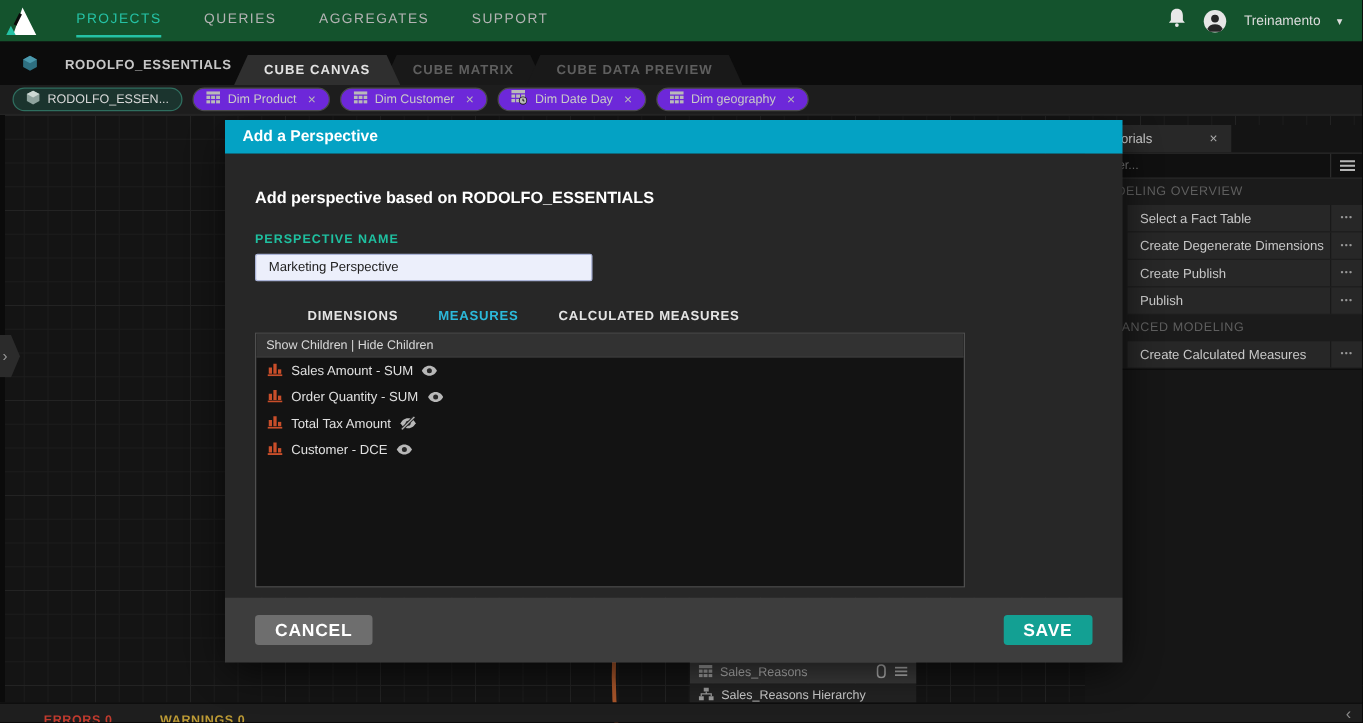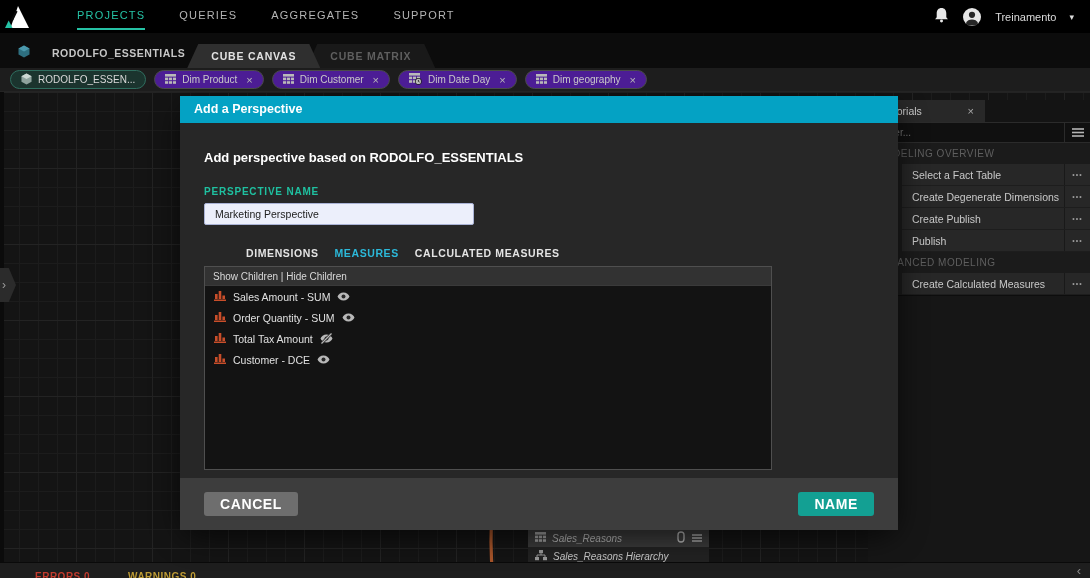--- a/index.html
+++ b/index.html
@@ -1,59 +1,59 @@
 <!DOCTYPE html>
 <html><head>
 <meta charset="utf-8">
 <style>
   * { margin:0; padding:0; box-sizing:border-box; }
   html,body { width:1090px; height:578px; background:#000; }
   body { font-family:"Liberation Sans", sans-serif; }
   #app { position:relative; width:1090px; height:578px; overflow:hidden; background:#141414; }
 
   
-  .topnav { height:33px; background:#000000; display:flex; align-items:center; position:relative; z-index:20;gap:16px; }
+  .topnav { height:33px; background:#14532d; display:flex; align-items:center; position:relative; z-index:20; }
   .logo { width:34px; height:33px; display:flex; align-items:center; justify-content:center; }
   .nav-items { display:flex; margin-left:10px; height:33px; }
   .nav-item { padding:0 17px; font-size:11px; letter-spacing:1.2px; color:#b4b4b4; height:33px; line-height:31px; cursor:pointer; }
   .nav-item.active span { color:#25c2a5; border-bottom:2px solid #25c2a5; padding-bottom:7px; }
   .nav-right { margin-left:auto; display:flex; align-items:center; gap:13px; padding-right:16px; }
   .username { color:#dcdcdc; font-size:11px; }
   .caret { color:#dcdcdc; font-size:9px; }
   .avatar { width:20px; height:20px; }
 
   
   .tabrow { height:35px; background:#0c0c0c; display:flex; align-items:flex-end; position:relative; z-index:19; }
   .breadcrumb { display:flex; align-items:center; gap:22px; padding:0 16px 8px 18px; color:#c6c6c6; font-size:10.5px; font-weight:bold; letter-spacing:0.5px; }
   .doc-tab { height:24px; line-height:24px; padding:0 24px; font-size:10.5px; font-weight:bold; letter-spacing:0.8px;
              clip-path:polygon(11px 0, calc(100% - 11px) 0, 100% 100%, 0 100%); margin-left:-14px; cursor:pointer; }
   .doc-tab.active { background:#2f2f2f; color:#e2e2e2; position:relative; z-index:2; }
   .doc-tab.inactive { background:#191919; color:#5f5f5f; }
 
   
   .chiprow { height:24px; background:#1d1d1d; display:flex; align-items:center; gap:8px; padding-left:10px; position:relative; z-index:18; border-bottom:1px solid #242424; }
-  .chip { height:19px; border-radius:10px; border:1px solid #4a4a4a; background:#4c1d95; color:#c9c9c9; font-size:10px;
+  .chip { height:19px; border-radius:10px; border:1px solid #4a4a4a; background:#6d28d9; color:#c9c9c9; font-size:10px;
           display:flex; align-items:center; gap:6px; padding:0 10px; cursor:pointer; white-space:nowrap; }
   .chip .x { color:#b9b9b9; font-size:11px; margin-left:3px; cursor:pointer; }
   .chip.cube-chip { background:#1b342e; border-color:#2f6e5f; color:#d8d8d8; }
 
   
   .canvas { position:absolute; top:92px; left:0; right:0; bottom:16px; z-index:1;
     background-color:#141414;
     background-image:
       linear-gradient(#232323 1px, transparent 1px), linear-gradient(90deg,#232323 1px, transparent 1px),
       linear-gradient(#1c1c1c 1px, transparent 1px), linear-gradient(90deg,#1c1c1c 1px, transparent 1px);
     background-size:76px 76px, 76px 76px, 19px 19px, 19px 19px; }
   .left-strip { position:absolute; left:0; top:0; bottom:0; width:4px; background:#0b0b0b; }
   .collapse-left { position:absolute; left:0; top:176px; width:16px; height:34px; background:#2b2b2b;
      clip-path:polygon(0 0,55% 0,100% 50%,55% 100%,0 100%); color:#9a9a9a; font-size:12px;
      display:flex; align-items:center; padding-left:2px; cursor:pointer; }
   .rel-curve { position:absolute; left:468px; top:425px; }
 
-  .sales-panel { position:absolute; left:528px; top:437px; width:181px;font-style:italic; }
+  .sales-panel { position:absolute; left:552px; top:437px; width:181px; }
   .sales-header { height:18px; background:#3b3b3b; display:flex; align-items:center; gap:6px; padding:0 7px; color:#b5b5b5; font-size:10px; cursor:pointer; }
   .sales-header .right-icons { margin-left:auto; display:flex; align-items:center; gap:7px; }
   .sales-row { height:19px; background:#222222; display:flex; align-items:center; gap:6px; padding:0 7px; color:#c8c8c8; font-size:10px; cursor:pointer; }
 
   
   .sidebar { position:absolute; left:868px; top:100px; width:222px; bottom:16px; background:#1b1b1b; z-index:5; display:flex; flex-direction:column; }
   .sb-tabbar { height:22px; background:#141414; display:flex; }
   .sb-tab { width:117px; background:#282828; display:flex; align-items:center; color:#c9c9c9; font-size:10.5px; padding:0 11px 0 14px; cursor:pointer; }
   .sb-tab .x { margin-left:auto; color:#aaaaaa; font-size:11px; cursor:pointer; }
   .sb-search { height:21px; background:#101010; border-top:1px solid #2b2b2b; border-bottom:1px solid #2b2b2b; display:flex; }
@@ -69,21 +69,21 @@
 
   
   .modal { position:absolute; left:180px; top:96px; width:718px; height:434px; z-index:10; display:flex; flex-direction:column;
            box-shadow:0 8px 28px rgba(0,0,0,0.6);border-radius:21px; }
   .m-header { height:27px; background:#04a2c4; color:#ffffff; font-size:12.5px; font-weight:bold; line-height:27px; padding-left:14px; flex:none; }
   .m-body { flex:1; background:#272727; padding:0 24px; }
   .m-title { margin-top:27px; font-size:13px; font-weight:bold; color:#ffffff; }
   .m-label { margin-top:21px; color:#1fc0a0; font-size:10px; font-weight:bold; letter-spacing:0.8px; }
   .m-input { display:block; margin-top:6px; width:270px; height:22px; background:#eceffb; border:1px solid #aab3d6; border-radius:2px;
              font-size:10.5px; color:#222; padding:0 10px; font-family:"Liberation Sans",sans-serif; outline:none; }
-  .m-tabs { margin-top:22px; display:flex; padding-left:34px; }
+  .m-tabs { margin-top:22px; display:flex; gap:16px; padding-left:34px; }
   .m-tab { font-size:10.5px; font-weight:bold; letter-spacing:0.6px; color:#e4e4e4; padding:0 8px; cursor:pointer; }
   .m-tab.active { color:#2cb9da; }
   .m-panel { margin-top:7px; width:568px; height:204px; border:1px solid #4f4f4f; background:#131313; overflow:hidden; }
   .m-panel-header { height:19px; background:#323232; color:#d8d8d8; font-size:10px; line-height:19px; padding-left:8px; border-bottom:1px solid #3a3a3a; }
   .m-row { height:21px; display:flex; align-items:center; gap:7px; padding-left:9px; color:#e0e0e0; font-size:10.5px; cursor:pointer; }
   .m-row:first-of-type { margin-top:4px; }
   .eye-btn { display:flex; align-items:center; cursor:pointer; }
   .m-footer { height:52px; background:#3d3d3d; display:flex; align-items:center; padding:0 24px; flex:none; }
   .btn { height:24px; padding:0 16px; border:none; border-radius:3px; color:#ffffff; font-size:14px; font-weight:bold;
          letter-spacing:0.6px; font-family:"Liberation Sans",sans-serif; cursor:pointer; }
@@ -139,20 +139,21 @@
       <span>
         <svg width="12" height="13" viewBox="0 0 12 13">
           <path d="M6 0.5 L11.5 3.5 L11.5 9.5 L6 12.5 L0.5 9.5 L0.5 3.5 Z" fill="#2e6f80"></path>
           <path d="M6 0.5 L11.5 3.5 L6 6.5 L0.5 3.5 Z" fill="#4b99ad"></path>
         </svg>
       </span>
       <span>RODOLFO_ESSENTIALS</span>
     </div>
     <div class="doc-tab active">CUBE CANVAS</div>
     <div class="doc-tab inactive">CUBE MATRIX</div>
+    <div class="doc-tab inactive">CUBE DATA PREVIEW</div>
   </div>
 
   <div class="chiprow">
     <div class="chip cube-chip">
       <span>
         <svg width="11" height="12" viewBox="0 0 12 13">
           <path d="M6 0.5 L11.5 3.5 L11.5 9.5 L6 12.5 L0.5 9.5 L0.5 3.5 Z" fill="#8fa39e"></path>
           <path d="M6 0.5 L11.5 3.5 L6 6.5 L0.5 3.5 Z" fill="#cdd8d4"></path>
         </svg>
       </span>
@@ -419,21 +420,21 @@
             <svg width="13" height="9" viewBox="0 0 13 9">
                 <path d="M6.5 0.5 C3.5 0.5 1.4 2.5 0.5 4.5 C1.4 6.5 3.5 8.5 6.5 8.5 C9.5 8.5 11.6 6.5 12.5 4.5 C11.6 2.5 9.5 0.5 6.5 0.5 Z" fill="#b8b8b8"></path>
                 <circle cx="6.5" cy="4.5" r="2" fill="#272727"></circle>
               </svg>
           </span>
         </div>
       </div>
     </div>
     <div class="m-footer">
       <button class="btn btn-cancel">CANCEL</button>
-      <button class="btn btn-save">NAME</button>
+      <button class="btn btn-save">SAVE</button>
     </div>
   </div>
 
   <div class="statusbar">
     <span class="status-errors">ERRORS 0</span>
     <span class="status-warnings">WARNINGS 0</span>
     <span class="status-collapse">‹</span>
   </div>
 
 </div>

